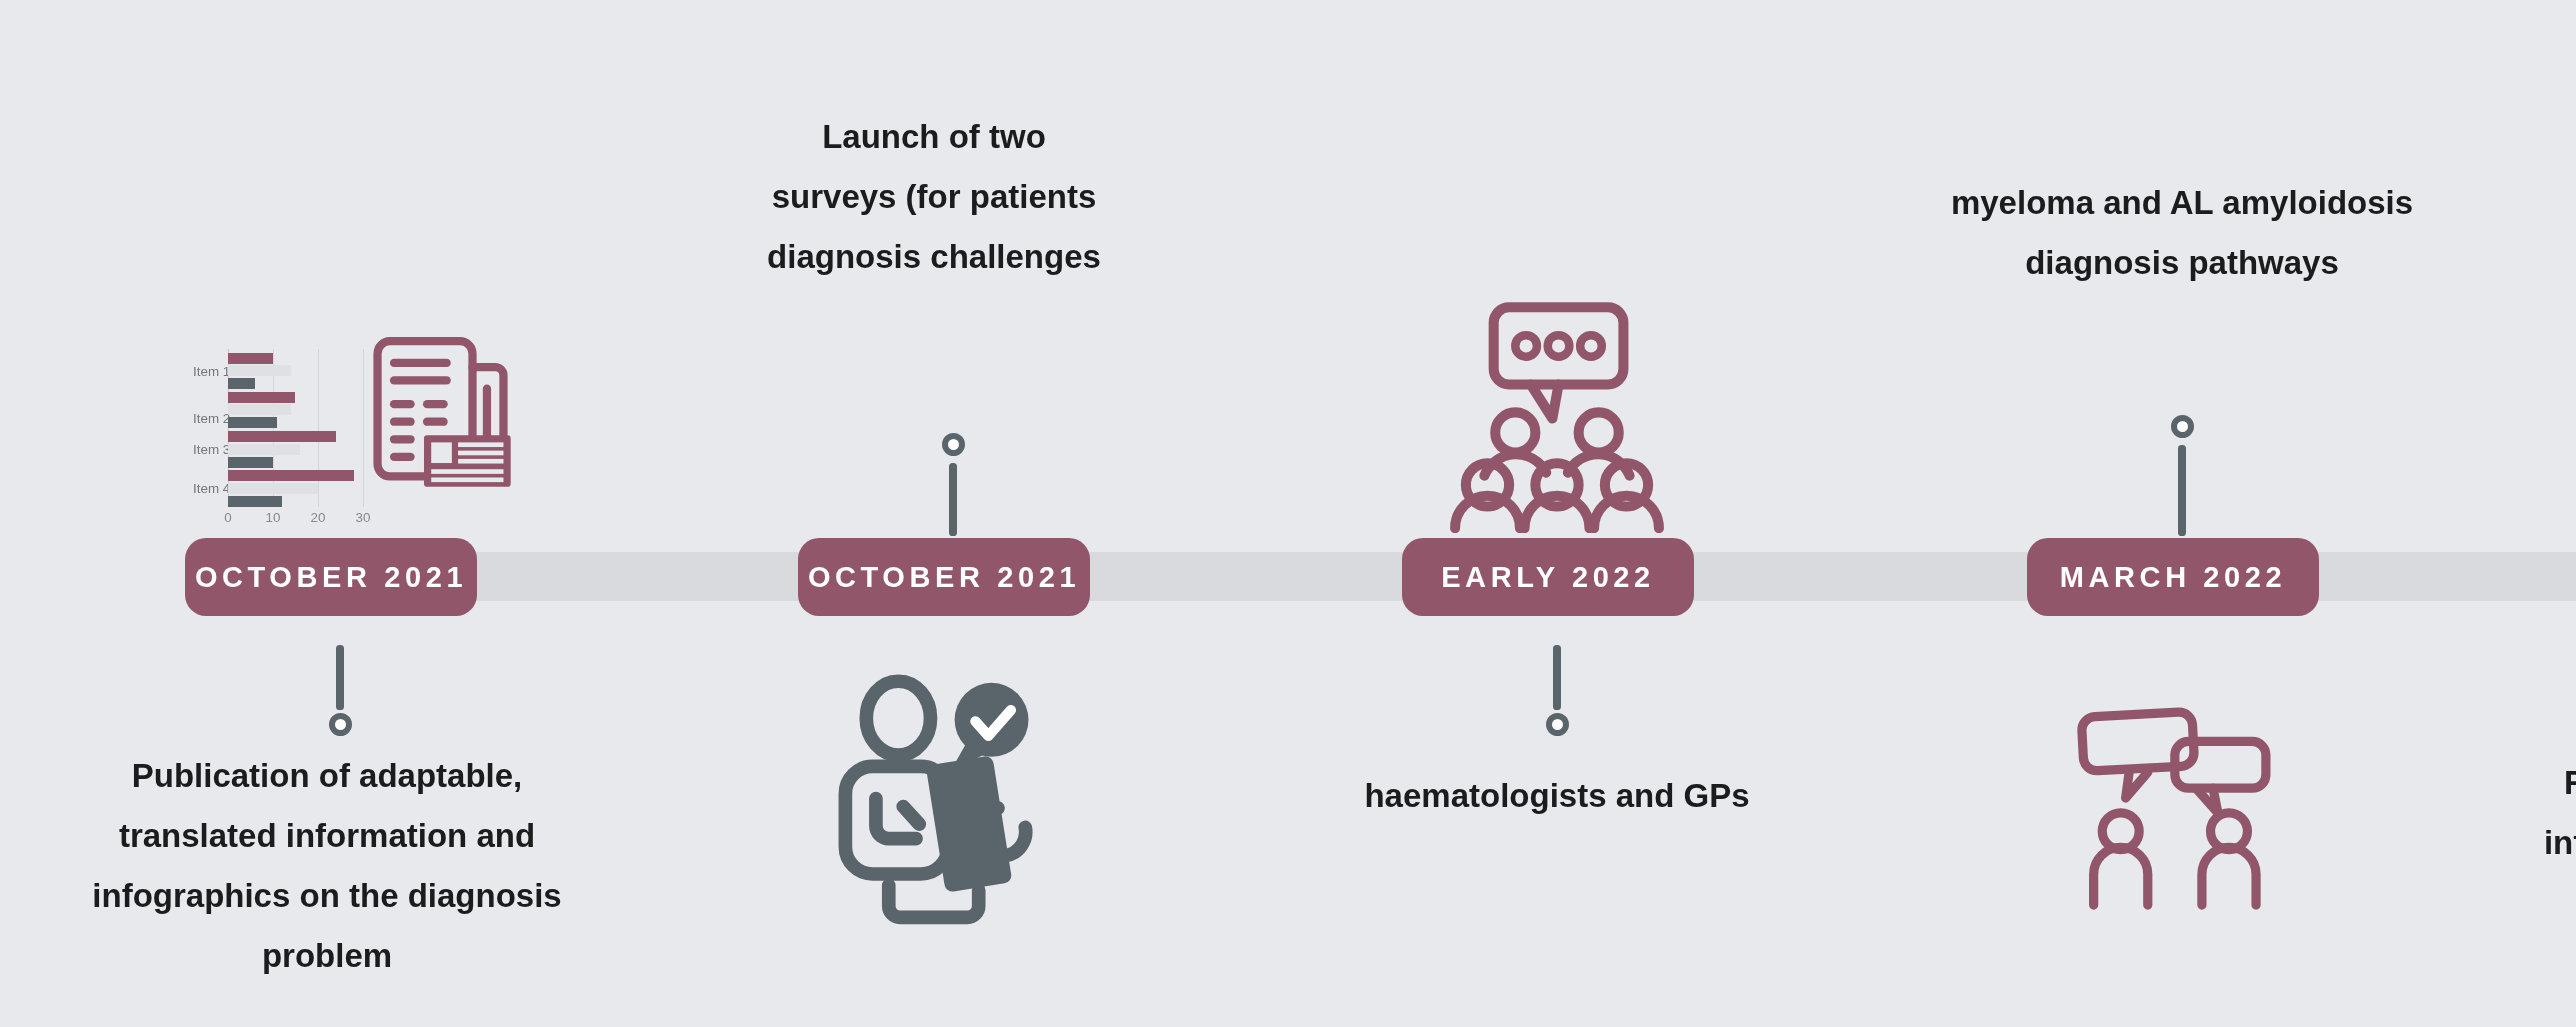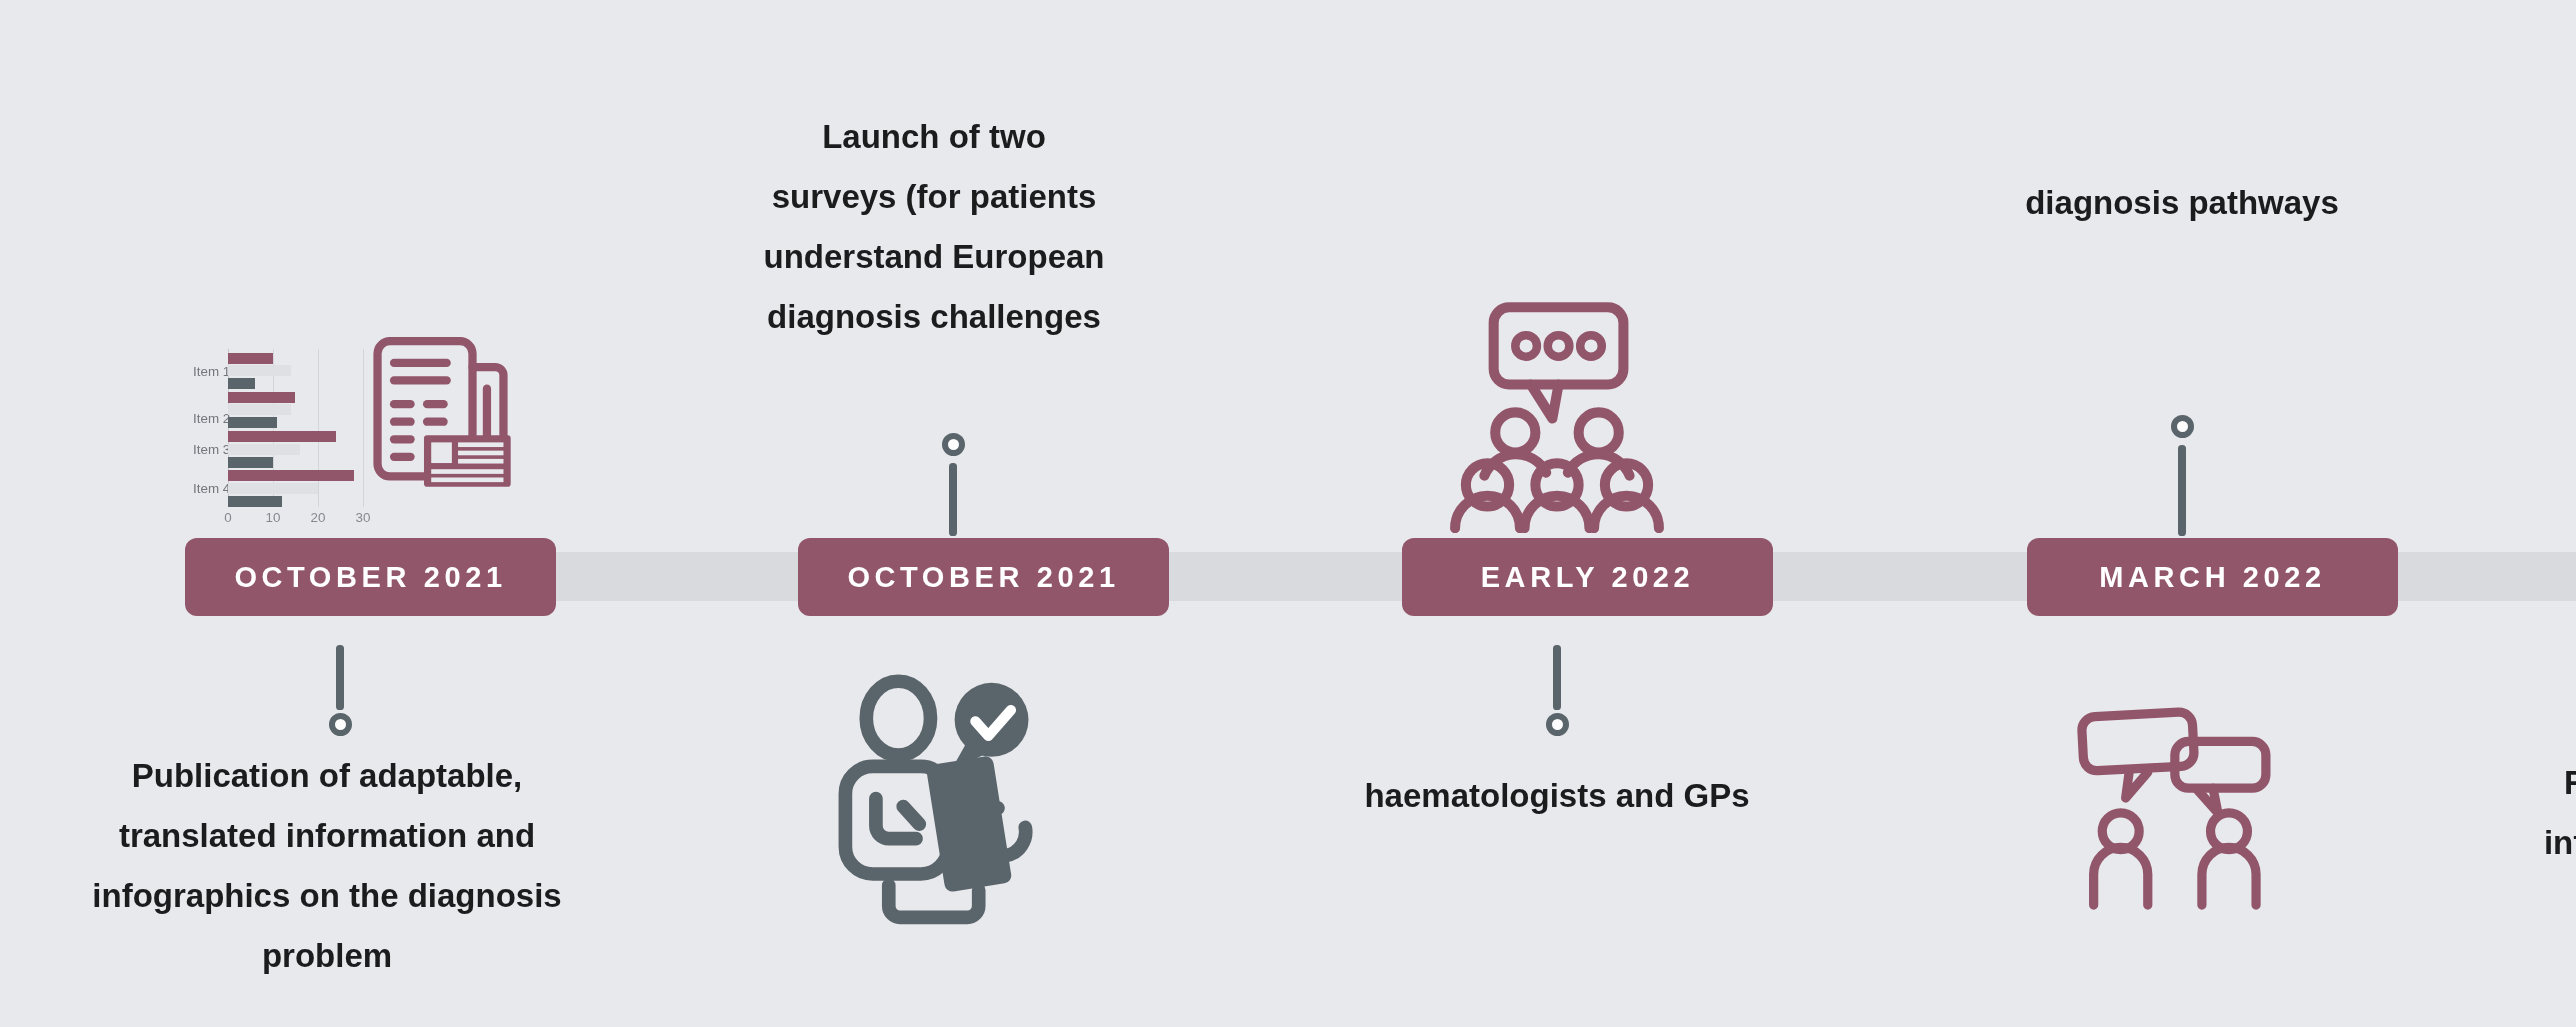--- a/index.html
+++ b/index.html
@@ -17,23 +17,23 @@
     left:340px; top:552px;
     width:2396px; height:49px;
     background:var(--barcol,#d9dadd);
   }
   
   .milestone{position:absolute; left:0; top:0; width:0; height:0;}
   .badge{
     position:absolute;
     left:calc(var(--cx) - 155px);
     top:538px;
-    width:371px; height:78px;
+    width:292px; height:78px;
     background:var(--rose,#92566b);
-    border-radius:12px;
+    border-radius:21px;
     display:flex; align-items:center; justify-content:center;
     color:#fff;
     font-size:29px; font-weight:700; letter-spacing:4.6px;
     white-space:nowrap;
   }
   .conn-line{
     position:absolute;
     left:calc(var(--cx) - 3.6px);
     width:7.2px;
     background:var(--slate,#5a646b);
@@ -165,21 +165,20 @@
       <div>translated information and</div>
       <div>infographics on the diagnosis</div>
       <div>problem</div>
     </div>
   </div>
 
   <div class="milestone m2 above">
     <div class="desc">
       <div>Launch of two</div>
       <div>surveys (for patients</div>
-      <div>understand European</div>
       <div>diagnosis challenges</div>
     </div>
     <div class="conn-dot"></div>
     <div class="conn-line"></div>
     <div class="badge">
         <span>OCTOBER 2021</span>
       </div>
     <div class="icon-box ib2">
       <svg width="258" height="265" viewBox="0 0 320 330">
         <ellipse cx="92" cy="60" rx="40" ry="46" fill="none" stroke="#5a646b" stroke-width="17"></ellipse>
@@ -227,20 +226,21 @@
       </div>
     <div class="conn-line"></div>
     <div class="conn-dot"></div>
     <div class="desc">
       <div>haematologists and GPs</div>
     </div>
   </div>
 
   <div class="milestone m4 above">
     <div class="desc">
+      <div>myeloma and AL amyloidosis</div>
       <div>diagnosis pathways</div>
     </div>
     <div class="conn-dot"></div>
     <div class="conn-line"></div>
     <div class="badge">
         <span>MARCH 2022</span>
       </div>
     <div class="icon-box ib4">
       <svg width="222" height="203" viewBox="0 0 360 330">
         <g stroke="#92566b" stroke-width="15" fill="none" stroke-linecap="round" stroke-linejoin="round">

